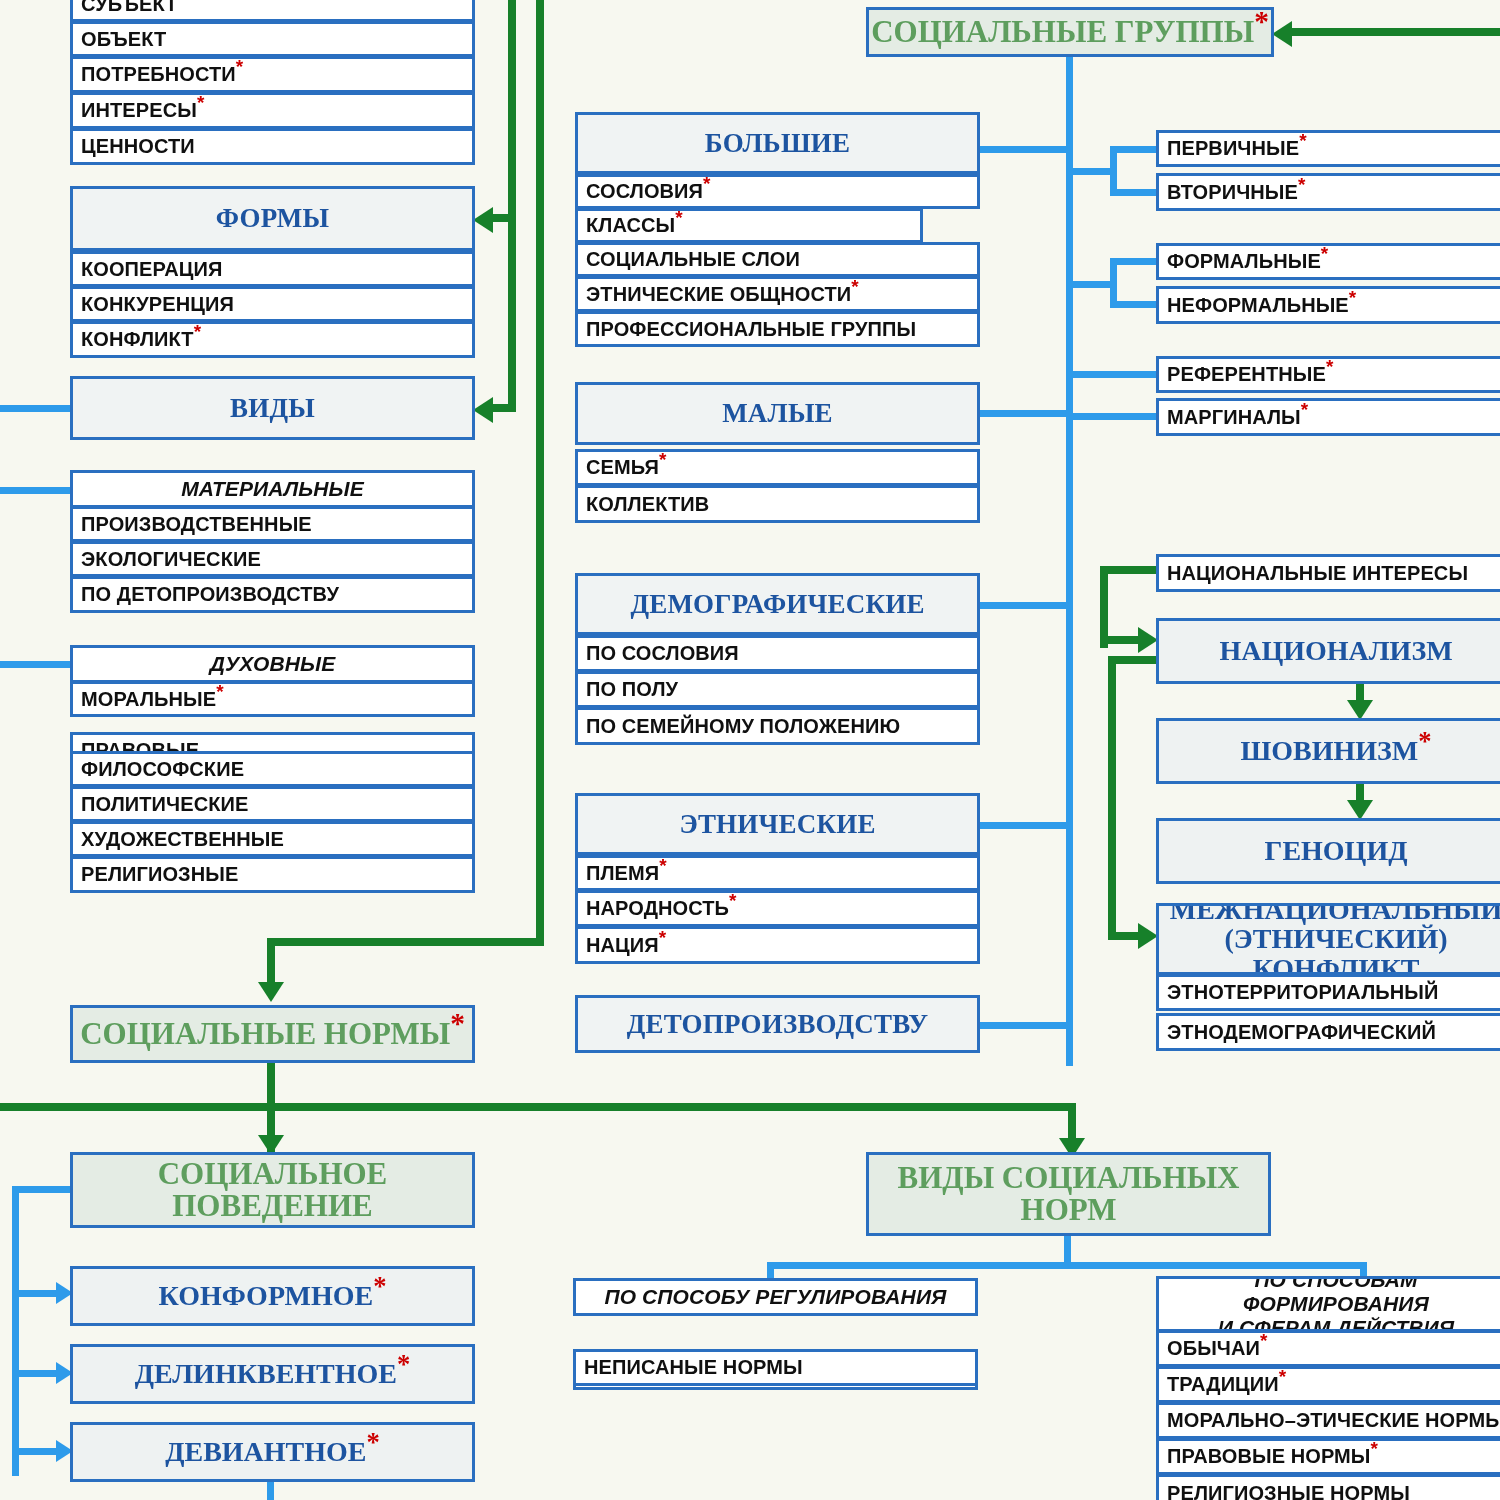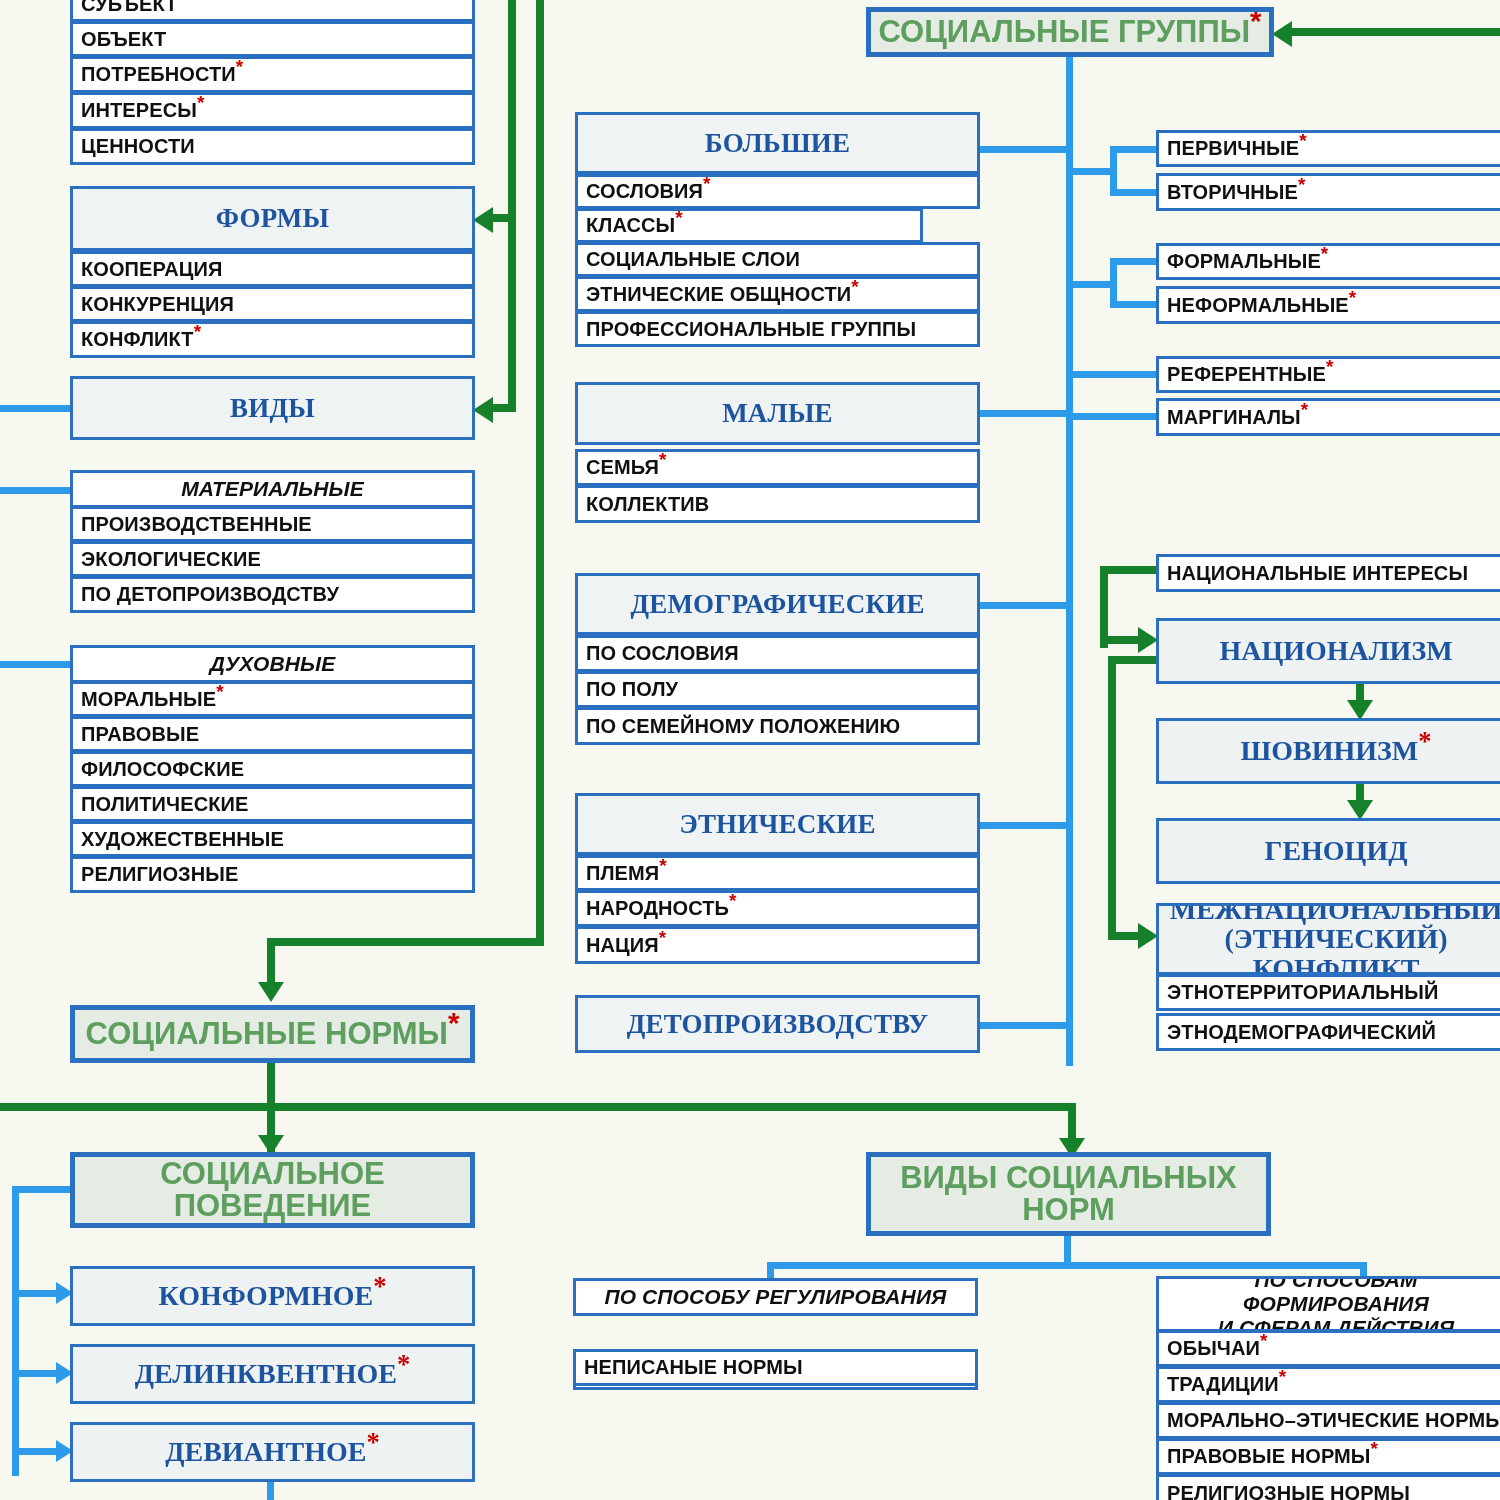--- a/index.html
+++ b/index.html
@@ -44,23 +44,23 @@
     color:#101010;
     font-weight:700;
     font-style:italic;
     font-size:21px;
     justify-content:center;
     text-align:center;
     letter-spacing:.1px;
   }
   .box.green{
     background:#e4ece4;
-    border:5px solid #a16207;
+    border:3px solid #a16207;
     color:#5e9e5e;
-    font-family:Liberation Sans, sans-serif;
+    font-family:Liberation Serif, serif;
     font-weight:700;
     font-size:31px;
     justify-content:center;
     text-align:center;
     line-height:1.04;
   }
   .box.bluebig{
     background:#eef2f2;
     color:#1d54a0;
     font-family:"Liberation Serif", serif;
@@ -206,21 +206,21 @@
   <div class="box item" style="left: 70px; top: 576px; width: 405px; height: 37px; border-color: rgb(42, 111, 192);">
     <span class="inner">ПО ДЕТОПРОИЗВОДСТВУ</span>
   </div>
 
   <div class="box item-it" style="left: 70px; top: 645px; width: 405px; height: 38px; border-color: rgb(42, 111, 192);">
     <span class="inner">ДУХОВНЫЕ</span>
   </div>
   <div class="box item" style="left: 70px; top: 681px; width: 405px; height: 36px; border-color: rgb(42, 111, 192);">
     <span class="inner">МОРАЛЬНЫЕ<span class="ast" style="color: rgb(204, 0, 0);">*</span></span>
   </div>
-  <div class="box item" style="left: 70px; top: 716px; width: 405px; height: 36px; border-color: rgb(42, 111, 192); padding-left: 8px;">
+  <div class="box item" style="left: 70px; top: 732px; width: 405px; height: 36px; border-color: rgb(42, 111, 192); padding-left: 8px;">
     <span class="inner">ПРАВОВЫЕ</span>
   </div>
   <div class="box item" style="left: 70px; top: 751px; width: 405px; height: 36px; border-color: rgb(42, 111, 192);">
     <span class="inner">ФИЛОСОФСКИЕ</span>
   </div>
   <div class="box item" style="left: 70px; top: 786px; width: 405px; height: 36px; border-color: rgb(42, 111, 192);">
     <span class="inner">ПОЛИТИЧЕСКИЕ</span>
   </div>
   <div class="box item" style="left: 70px; top: 821px; width: 405px; height: 36px; border-color: rgb(42, 111, 192);">
     <span class="inner">ХУДОЖЕСТВЕННЫЕ</span>

